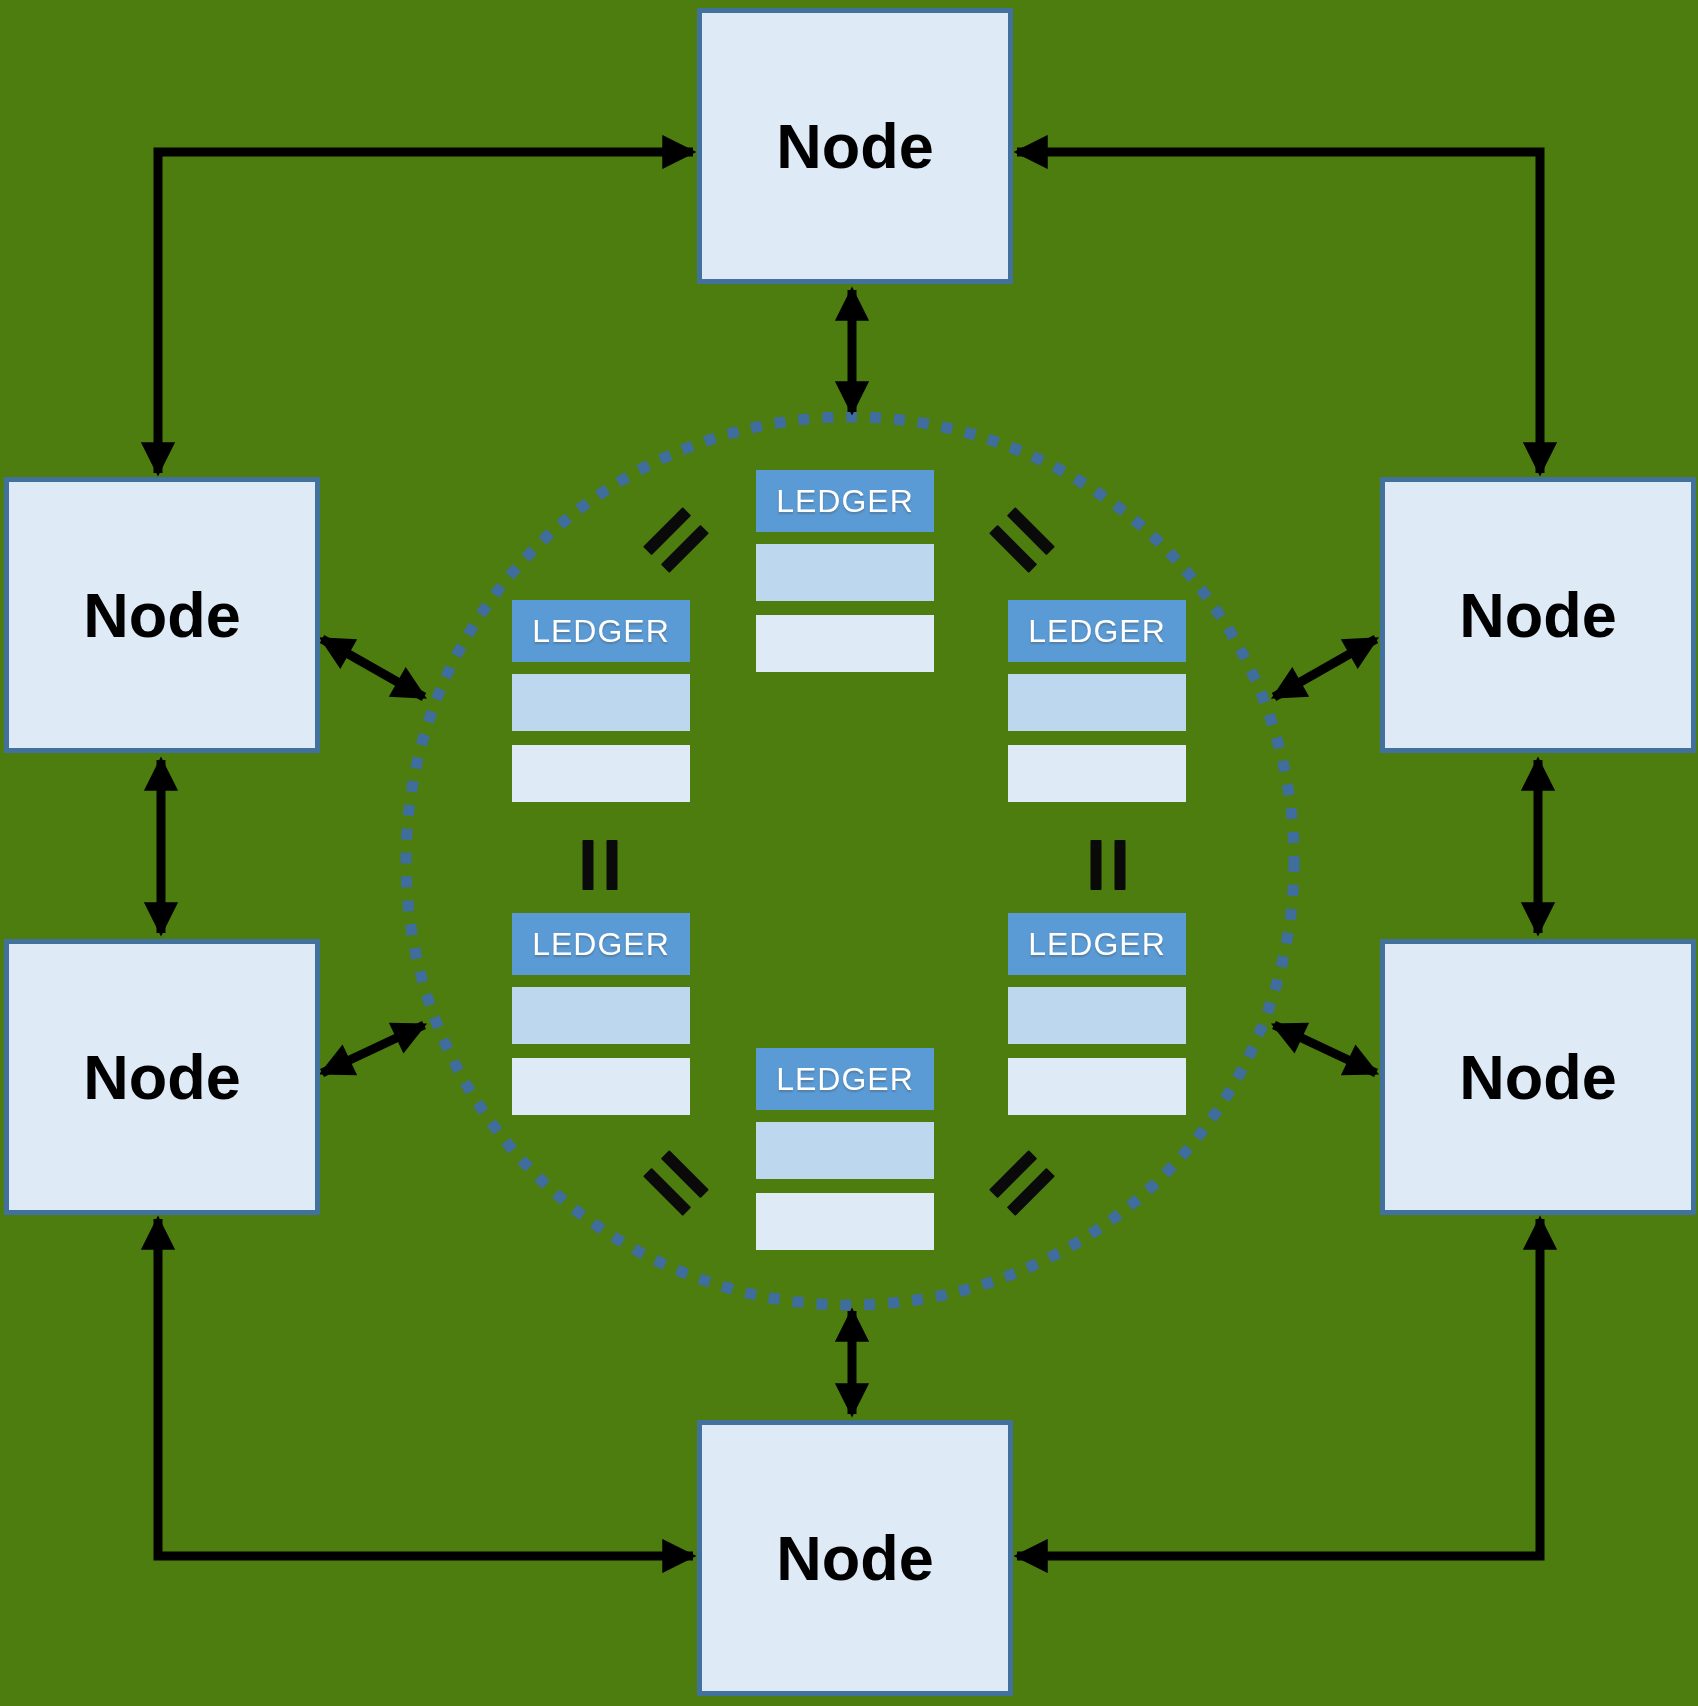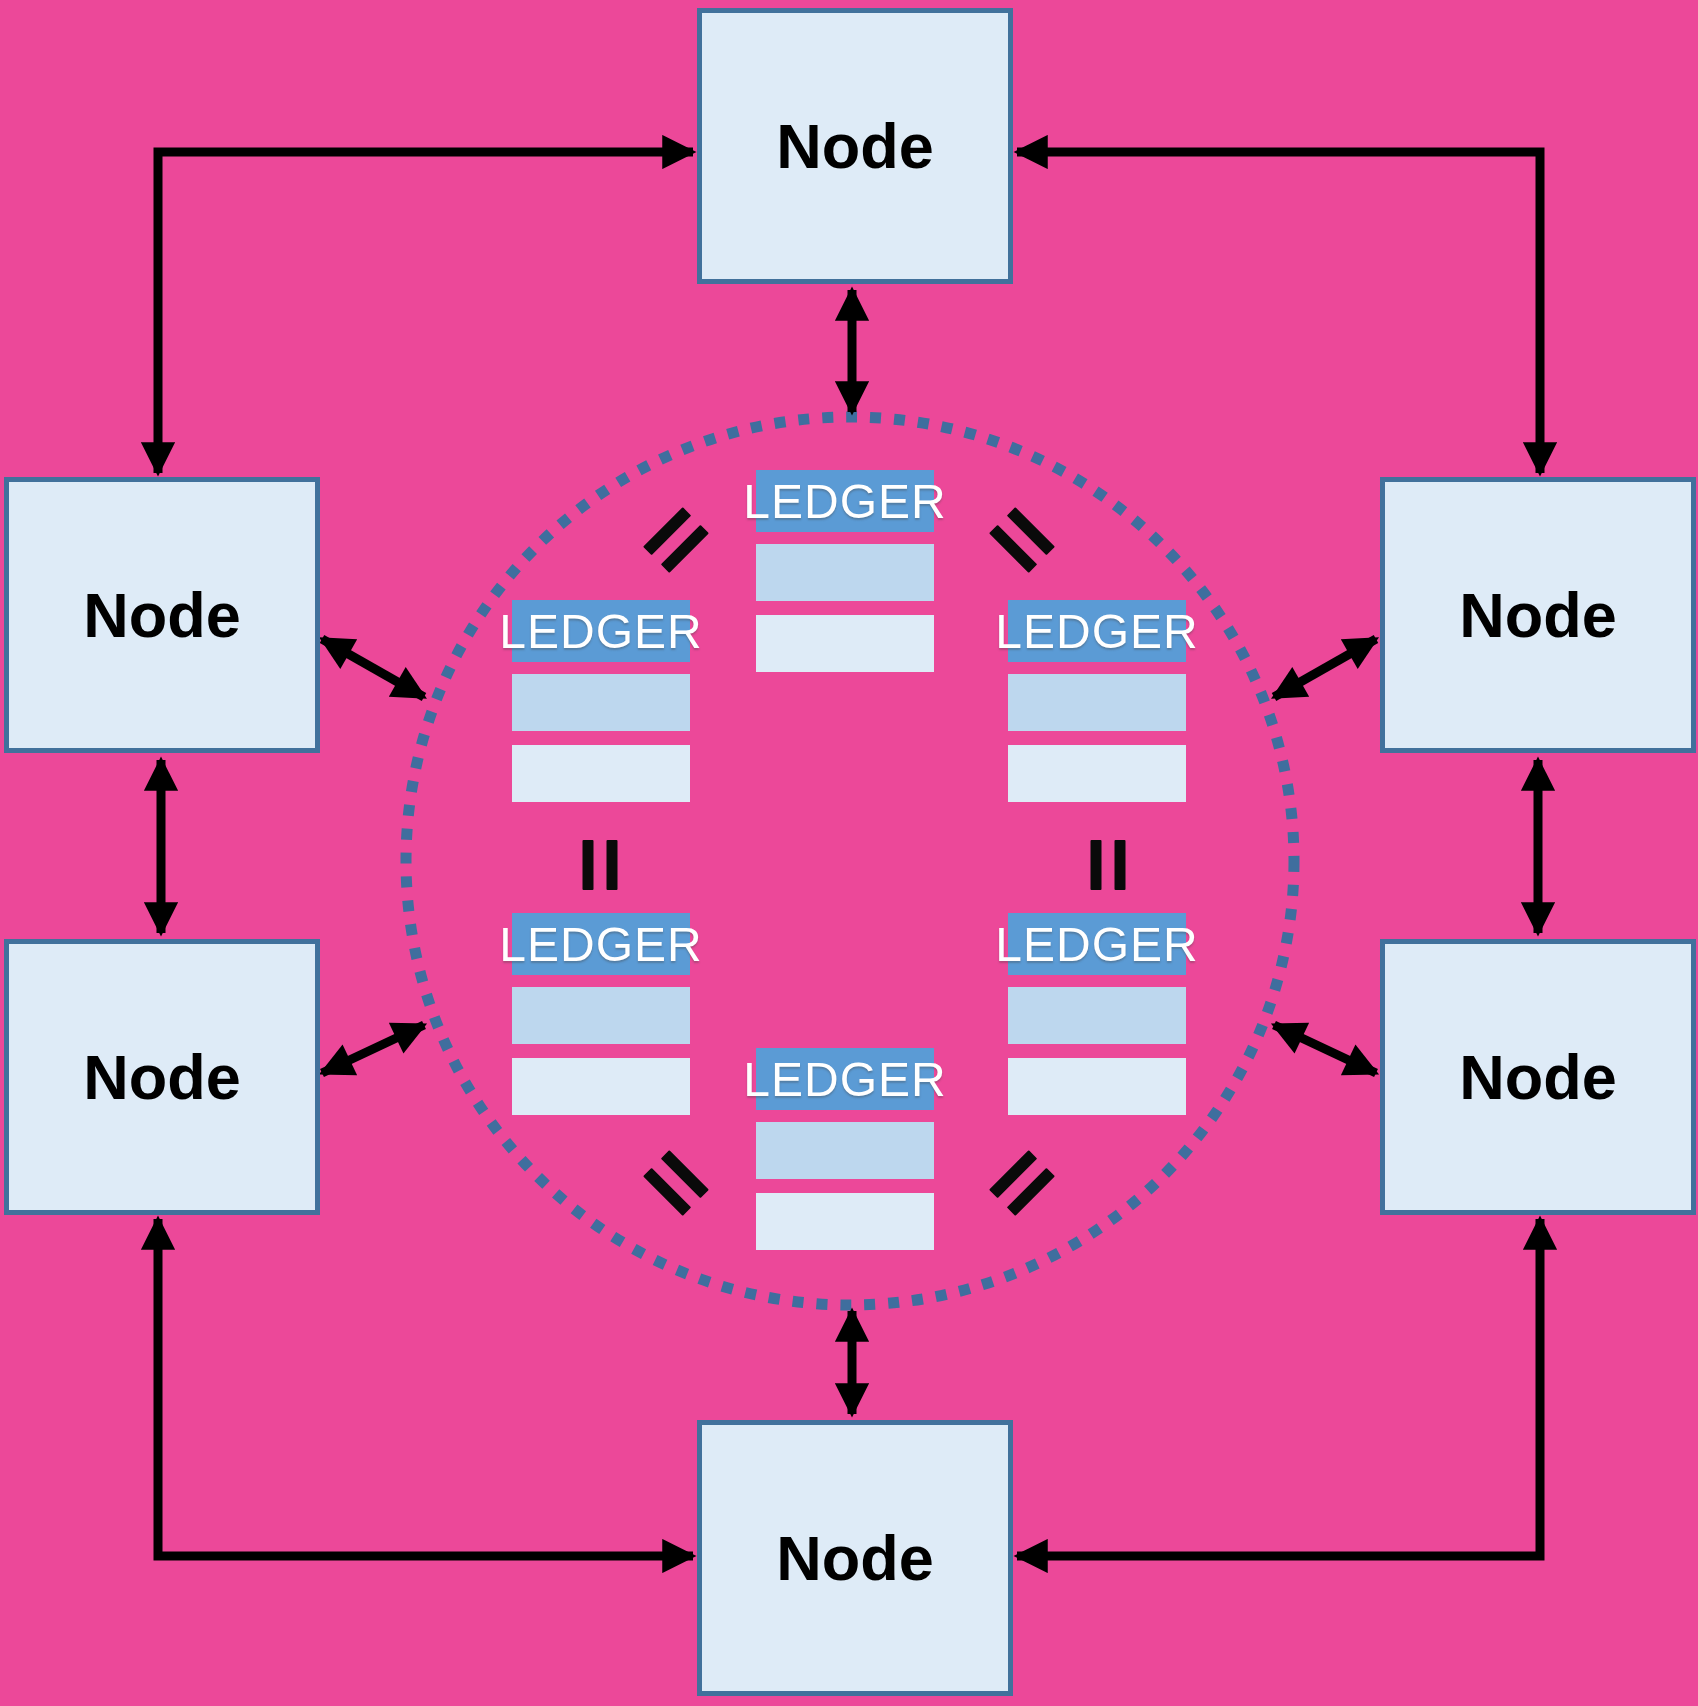--- a/index.html
+++ b/index.html
@@ -1,35 +1,35 @@
 <!DOCTYPE html>
 <html><head>
 <meta charset="utf-8">
 <style>
   html,body { margin:0; padding:0; background:#ffffff; }
   .stage {
-    position:relative; width:1698px; height:1706px; background:#ec4899;
+    position:relative; width:1698px; height:1706px; background:#4d7c0f;
     font-family:"Liberation Sans", sans-serif; overflow:hidden;
   }
   svg.wires { position:absolute; left:0; top:0; pointer-events:none; }
 
   
   .node {
     position:absolute; width:316px; height:276px; box-sizing:border-box;
     background:#deebf7; border:5px solid #41719c;
     display:flex; align-items:center; justify-content:center;
     font-size:63px; font-weight:bold; color:#000000;
   }
 
   
   .ledger { position:absolute; width:178px; }
   .ledger-header {
     height:62px; background:#5b9bd5; color:#ffffff;
     display:flex; align-items:center; justify-content:center;
-    font-size:48px; letter-spacing:1px;
+    font-size:32px; letter-spacing:1px;
     text-shadow:0 2px 2px rgba(70,70,70,0.35);
   }
   .ledger-row.mid   { height:57px; background:#bdd7ee; margin-top:12px; }
   .ledger-row.light { height:57px; background:#deebf7; margin-top:14px; }
 
   
   .eq {
     position:absolute; width:56px; height:37px;
     display:flex; flex-direction:column; justify-content:space-between;
   }

